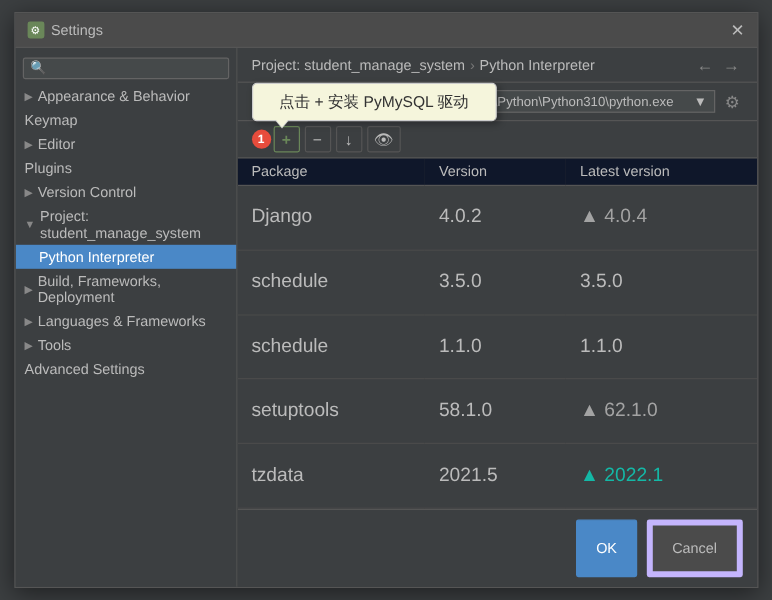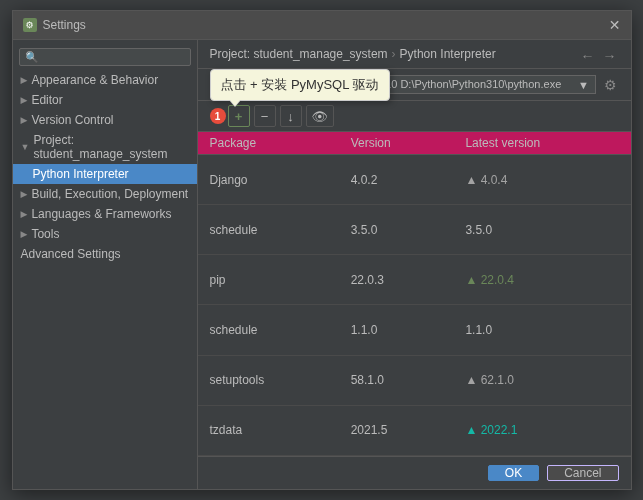--- a/index.html
+++ b/index.html
@@ -25,27 +25,27 @@
     .nav-btn { background: none; border: none; color: #888; cursor: pointer; font-size: 14px; padding: 0 2px; }
     .interpreter-row { padding: 6px 12px; display: flex; align-items: center; gap: 6px; border-bottom: 1px solid #555; }
     .interpreter-label { color: #bbb; font-size: 12px; white-space: nowrap; }
     .interpreter-select { flex: 1; background: #45494a; border: 1px solid #646464; color: #bbb; padding: 2px 6px; font-size: 11px; display: flex; align-items: center; justify-content: space-between; cursor: pointer; }
     .gear-btn { background: none; border: none; color: #888; cursor: pointer; font-size: 14px; padding: 0 2px; }
     .toolbar { padding: 4px 12px; display: flex; align-items: center; gap: 4px; border-bottom: 1px solid #555; }
     .tool-btn { background: none; border: 1px solid #555; color: #bbb; cursor: pointer; font-size: 13px; padding: 1px 5px; border-radius: 2px; display: flex; align-items: center; justify-content: center; min-width: 22px; height: 22px; }
     .tool-btn.add-btn { color: #6a8759; font-weight: bold; border-color: #6a8759; }
     .packages-table { flex: 1; overflow-y: auto; }
     table { width: 100%; border-collapse: collapse; }
-    th { background: #be185d; color: #bbb; text-align: left; padding: 4px 12px; border-bottom: 1px solid #555; font-size: 12px; font-weight: normal; }
-    td { padding: 3px 12px; color: #bbb; font-size: 12px; border-bottom: 1px solid #4a4a4a; }
+    th { background: #0f172a; color: #bbb; text-align: left; padding: 4px 12px; border-bottom: 1px solid #555; font-size: 12px; font-weight: normal; }
+    td { padding: 3px 12px; color: #bbb; font-size: 16px; border-bottom: 1px solid #4a4a4a; }
     .dialog-footer { padding: 8px 12px; display: flex; justify-content: flex-end; gap: 8px; border-top: 1px solid #555; background: #3c3f41; }
-    .footer-btn { padding: 0 16px; font-size: 12px; cursor: pointer; border-radius: 2px; }
+    .footer-btn { padding: 12px 16px; font-size: 12px; cursor: pointer; border-radius: 2px; }
     .footer-btn.ok { background: #4a88c7; color: white; border: 1px solid #4a88c7; }
-    .footer-btn.cancel { background: #4b4b4b; color: #bbb; border: 1px solid #c4b5fd; }
-    .tooltip-bubble { position: absolute; background: #f5f5dc; border: 1px solid #ccc; border-radius: 4px; padding: 6px 10px; color: #333; font-size: 13px; font-weight: 500; white-space: nowrap; box-shadow: 2px 2px 6px rgba(0,0,0,0.3); }
+    .footer-btn.cancel { background: #4b4b4b; color: #bbb; border: 5px solid #c4b5fd; }
+    .tooltip-bubble { position: absolute; background: #f5f5dc; border: 1px solid #ccc; border-radius: 4px; padding: 6px 22px; color: #333; font-size: 13px; font-weight: 500; white-space: nowrap; box-shadow: 2px 2px 6px rgba(0,0,0,0.3); }
     .tooltip-bubble::before { content: ''; position: absolute; left: 18px; bottom: -7px; border-left: 6px solid transparent; border-right: 6px solid transparent; border-top: 7px solid #ccc; }
     .tooltip-bubble::after { content: ''; position: absolute; left: 19px; bottom: -6px; border-left: 5px solid transparent; border-right: 5px solid transparent; border-top: 6px solid #f5f5dc; }
     .badge-circle { width: 16px; height: 16px; background: #e74c3c; border-radius: 50%; color: white; font-size: 10px; display: inline-flex; align-items: center; justify-content: center; font-weight: bold; margin-right: 2px; }
     .tooltip-container { position: relative; display: inline-flex; align-items: center; }
     .scrollbar-area { display: flex; flex: 1; overflow: hidden; position: relative; }
   </style>
 </head>
 <body>
 
 <div class="dialog">
@@ -63,37 +63,43 @@
     <div class="sidebar">
       <div class="search-box">
         <input class="search-input" type="text" placeholder="🔍" style="">
       </div>
 
       <div class="sidebar-item level1">
         <span class="sidebar-arrow">▶</span>
         <span>Appearance &amp; Behavior</span>
       </div>
       <div class="sidebar-item level1">
+        <span>Keymap</span>
+      </div>
+      <div class="sidebar-item level1">
         <span class="sidebar-arrow">▶</span>
         <span>Editor</span>
+      </div>
+      <div class="sidebar-item level1">
+        <span>Plugins</span>
       </div>
       <div class="sidebar-item level1">
         <span class="sidebar-arrow">▶</span>
         <span>Version Control</span>
       </div>
       <div class="sidebar-item level1">
         <span class="sidebar-arrow">▼</span>
         <span>Project: student_manage_system</span>
       </div>
       <div class="sidebar-item level2 selected">
         <span>Python Interpreter</span>
       </div>
       <div class="sidebar-item level1">
         <span class="sidebar-arrow">▶</span>
-        <span>Build, Execution, Deployment</span>
+        <span>Build, Frameworks, Deployment</span>
       </div>
       <div class="sidebar-item level1">
         <span class="sidebar-arrow">▶</span>
         <span>Languages &amp; Frameworks</span>
       </div>
       <div class="sidebar-item level1">
         <span class="sidebar-arrow">▶</span>
         <span>Tools</span>
       </div>
       <div class="sidebar-item level1">
@@ -151,25 +157,20 @@
                 <td>Django</td>
                 <td>4.0.2</td>
                 <td style="color: #a3a3a3;">▲ 4.0.4</td>
               </tr>
               <tr>
                 <td>schedule</td>
                 <td>3.5.0</td>
                 <td>3.5.0</td>
               </tr>
               <tr>
-                <td>pip</td>
-                <td>22.0.3</td>
-                <td style="color: rgb(106, 135, 89);">▲ 22.0.4</td>
-              </tr>
-              <tr>
                 <td>schedule</td>
                 <td>1.1.0</td>
                 <td>1.1.0</td>
               </tr>
               <tr>
                 <td>setuptools</td>
                 <td>58.1.0</td>
                 <td style="color: #a3a3a3;">▲ 62.1.0</td>
               </tr>
               <tr>

